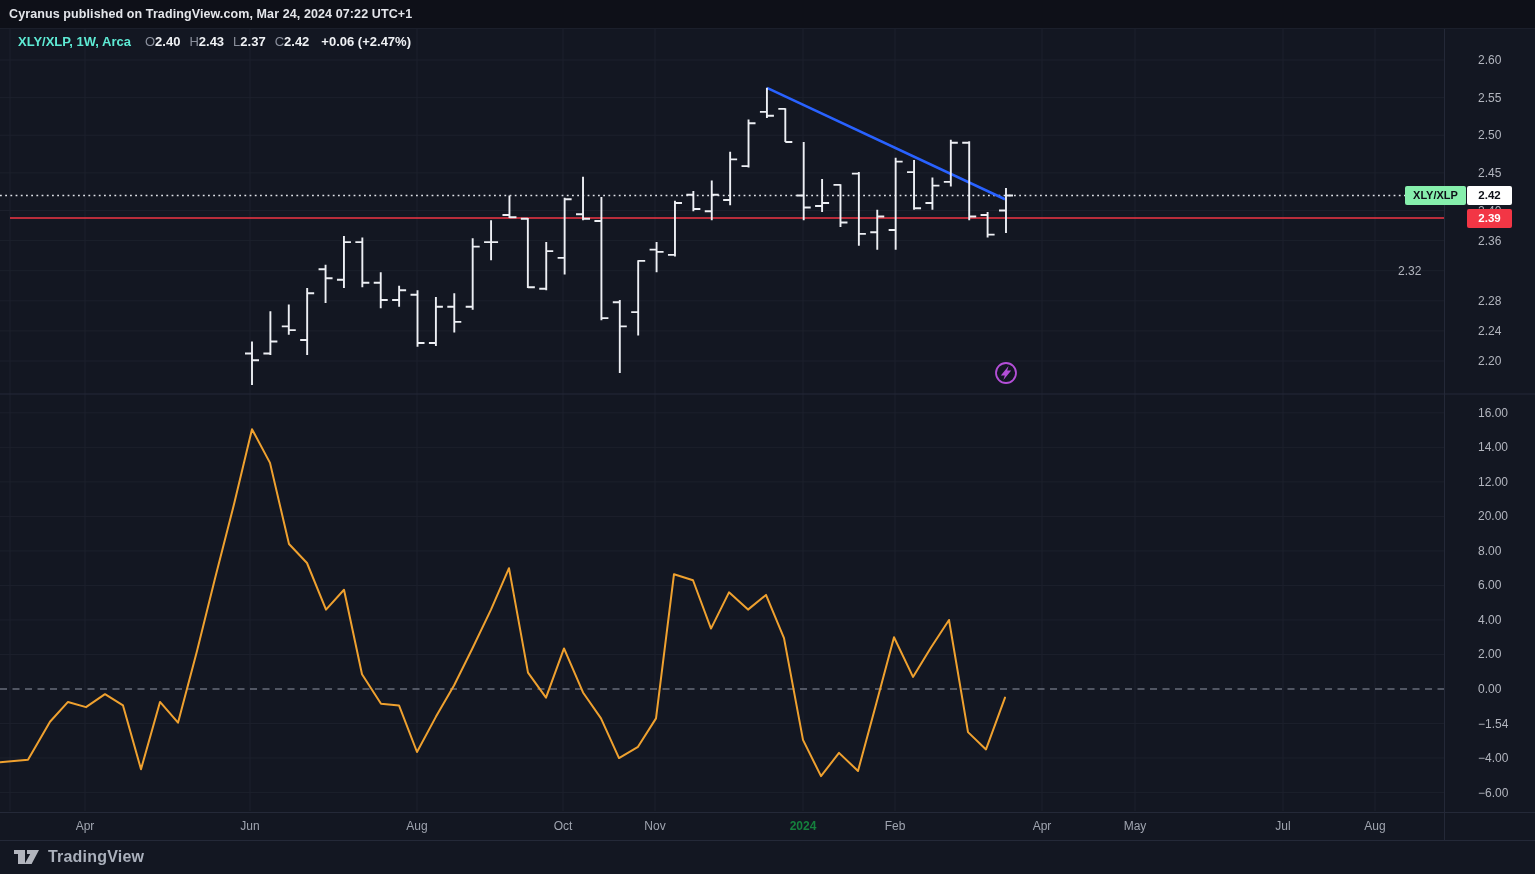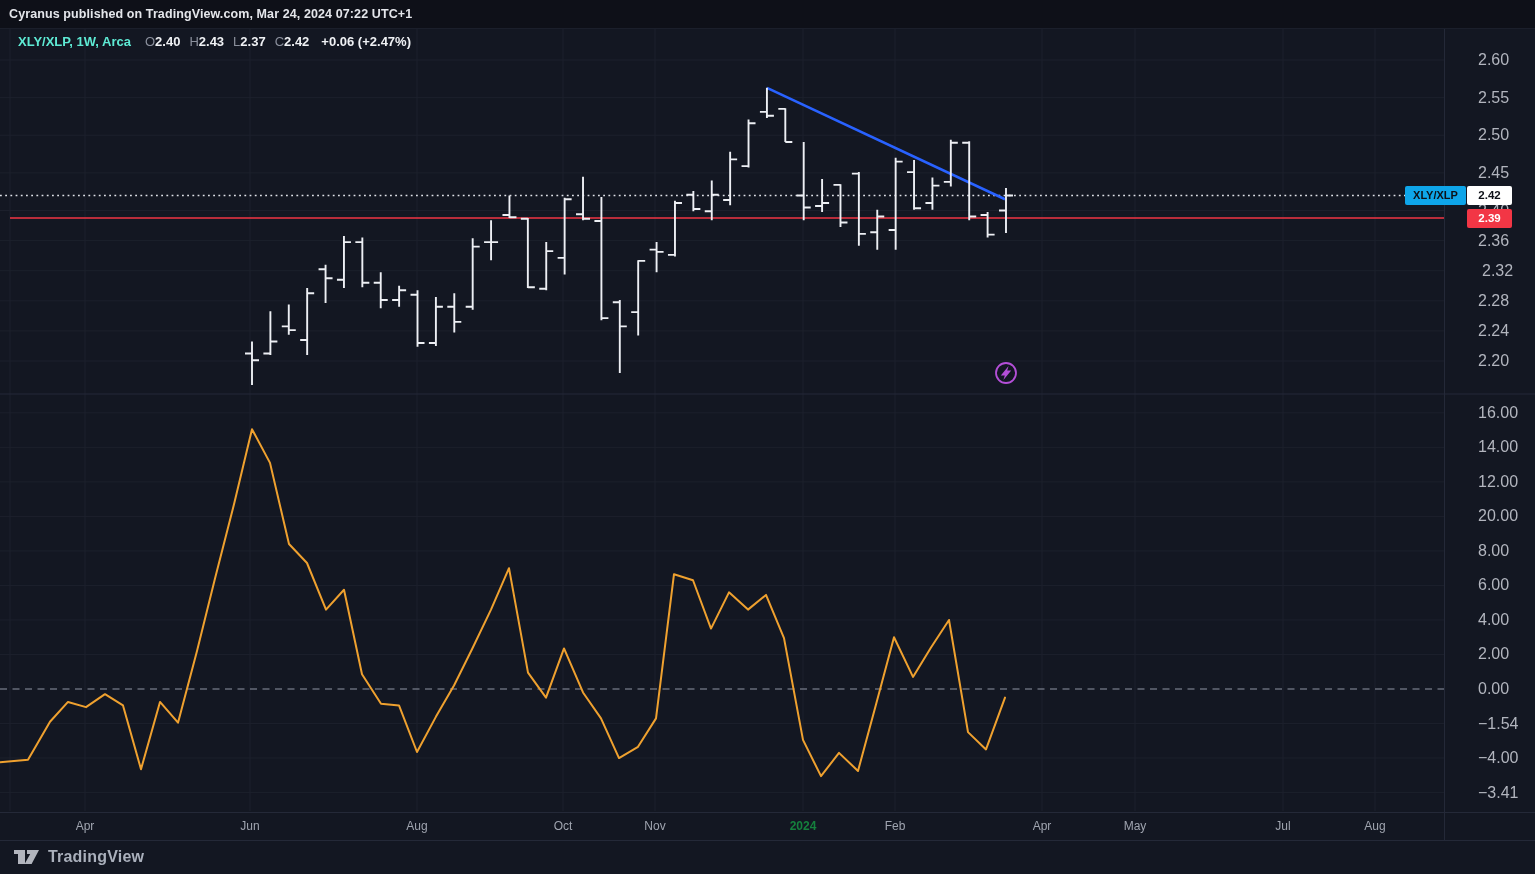--- a/index.html
+++ b/index.html
@@ -15,28 +15,28 @@
     border-bottom:1px solid #1b1f2b;display:flex;align-items:center;z-index:40;}
   .attribution span{color:#e4e6eb;font-size:12.5px;font-weight:700;margin-left:9px;letter-spacing:.1px;}
   #chart-svg{position:absolute;left:0;top:0;z-index:1;}
   .legend{position:absolute;left:18px;top:34px;z-index:30;display:flex;align-items:center;
     font-size:13px;white-space:nowrap;}
   .legend .sym{color:#5eead4;font-weight:600;margin-right:14px;}
   .legend .pair{margin-right:9px;}
   .legend .klabel{color:#8b909d;font-weight:400;}
   .legend .kval{color:#eff1f4;font-weight:700;}
   .legend .chg{color:#eff1f4;font-weight:700;margin-left:3px;}
-  .lbl{position:absolute;font-size:16px;color:var(--axis-text);line-height:16px;z-index:10;}
+  .lbl{position:absolute;font-size:12px;color:var(--axis-text);line-height:16px;z-index:10;}
   .tlbl{position:absolute;font-size:12px;color:#9fa4af;text-align:center;width:56px;line-height:20px;z-index:10;}
   .tlbl.year{color:#15803d;font-weight:600;}
   .pricebox{position:absolute;z-index:20;font-size:11.5px;font-weight:700;height:19px;line-height:19px;
     text-align:center;border-radius:2px;}
   .pricebox.white{background:#ffffff;color:var(--box-text);}
   .pricebox.red{background:var(--red);color:#ffffff;}
-  .symtag{position:absolute;z-index:20;background:#0ea5e9;color:var(--box-text);font-size:11px;
+  .symtag{position:absolute;z-index:20;background:#86efac;color:var(--box-text);font-size:11px;
     font-weight:700;height:19px;line-height:19px;text-align:center;border-radius:2px;}
   .footer{position:absolute;left:0;top:840px;width:100%;height:34px;display:flex;align-items:center;z-index:30;}
   .footer svg{margin-left:14px;}
   .footer .brand{color:var(--footer-text);font-size:16px;font-weight:700;margin-left:8px;letter-spacing:.2px;}
 </style>
 </head>
 <body>
 
 <div class="screen">
 
@@ -143,38 +143,38 @@
     <span class="chg">+0.06 (+2.47%)</span>
   </div>
 
   <div id="price-axis">
       <div class="lbl" style="left: 1478px; top: 52px;">2.60</div>
       <div class="lbl" style="left: 1478px; top: 89.625px;">2.55</div>
       <div class="lbl" style="left: 1478px; top: 127.25px;">2.50</div>
       <div class="lbl" style="left: 1478px; top: 164.875px;">2.45</div>
       <div class="lbl" style="left: 1478px; top: 202.5px;">2.40</div>
       <div class="lbl" style="left: 1478px; top: 232.6px;">2.36</div>
-      <div class="lbl" style="left: 1482px; top: 262.7px;">2.32</div>
+      <div class="lbl" style="left: 1398px; top: 262.7px;">2.32</div>
       <div class="lbl" style="left: 1478px; top: 292.8px;">2.28</div>
       <div class="lbl" style="left: 1478px; top: 322.9px;">2.24</div>
       <div class="lbl" style="left: 1478px; top: 353px;">2.20</div>
     </div>
   <div id="osc-axis">
       <div class="lbl" style="left: 1478px; top: 404.84px;">16.00</div>
       <div class="lbl" style="left: 1478px; top: 439.36px;">14.00</div>
       <div class="lbl" style="left: 1478px; top: 473.88px;">12.00</div>
       <div class="lbl" style="left: 1478px; top: 508.4px;">20.00</div>
       <div class="lbl" style="left: 1478px; top: 542.92px;">8.00</div>
       <div class="lbl" style="left: 1478px; top: 577.44px;">6.00</div>
       <div class="lbl" style="left: 1478px; top: 611.96px;">4.00</div>
       <div class="lbl" style="left: 1478px; top: 646.48px;">2.00</div>
       <div class="lbl" style="left: 1478px; top: 681px;">0.00</div>
       <div class="lbl" style="left: 1478px; top: 715.52px;">−1.54</div>
       <div class="lbl" style="left: 1478px; top: 750.04px;">−4.00</div>
-      <div class="lbl" style="left: 1478px; top: 784.56px;">−3.41</div>
+      <div class="lbl" style="left: 1478px; top: 784.56px;">−6.00</div>
     </div>
   <div id="time-axis">
       <div class="tlbl" style="left: 57px; top: 816px;">Apr</div>
       <div class="tlbl" style="left: 222px; top: 816px;">Jun</div>
       <div class="tlbl" style="left: 389px; top: 816px;">Aug</div>
       <div class="tlbl" style="left: 535px; top: 816px;">Oct</div>
       <div class="tlbl" style="left: 627px; top: 816px;">Nov</div>
       <div class="tlbl year" style="left: 775px; top: 816px;">2024</div>
       <div class="tlbl" style="left: 867px; top: 816px;">Feb</div>
       <div class="tlbl" style="left: 1014px; top: 816px;">Apr</div>

